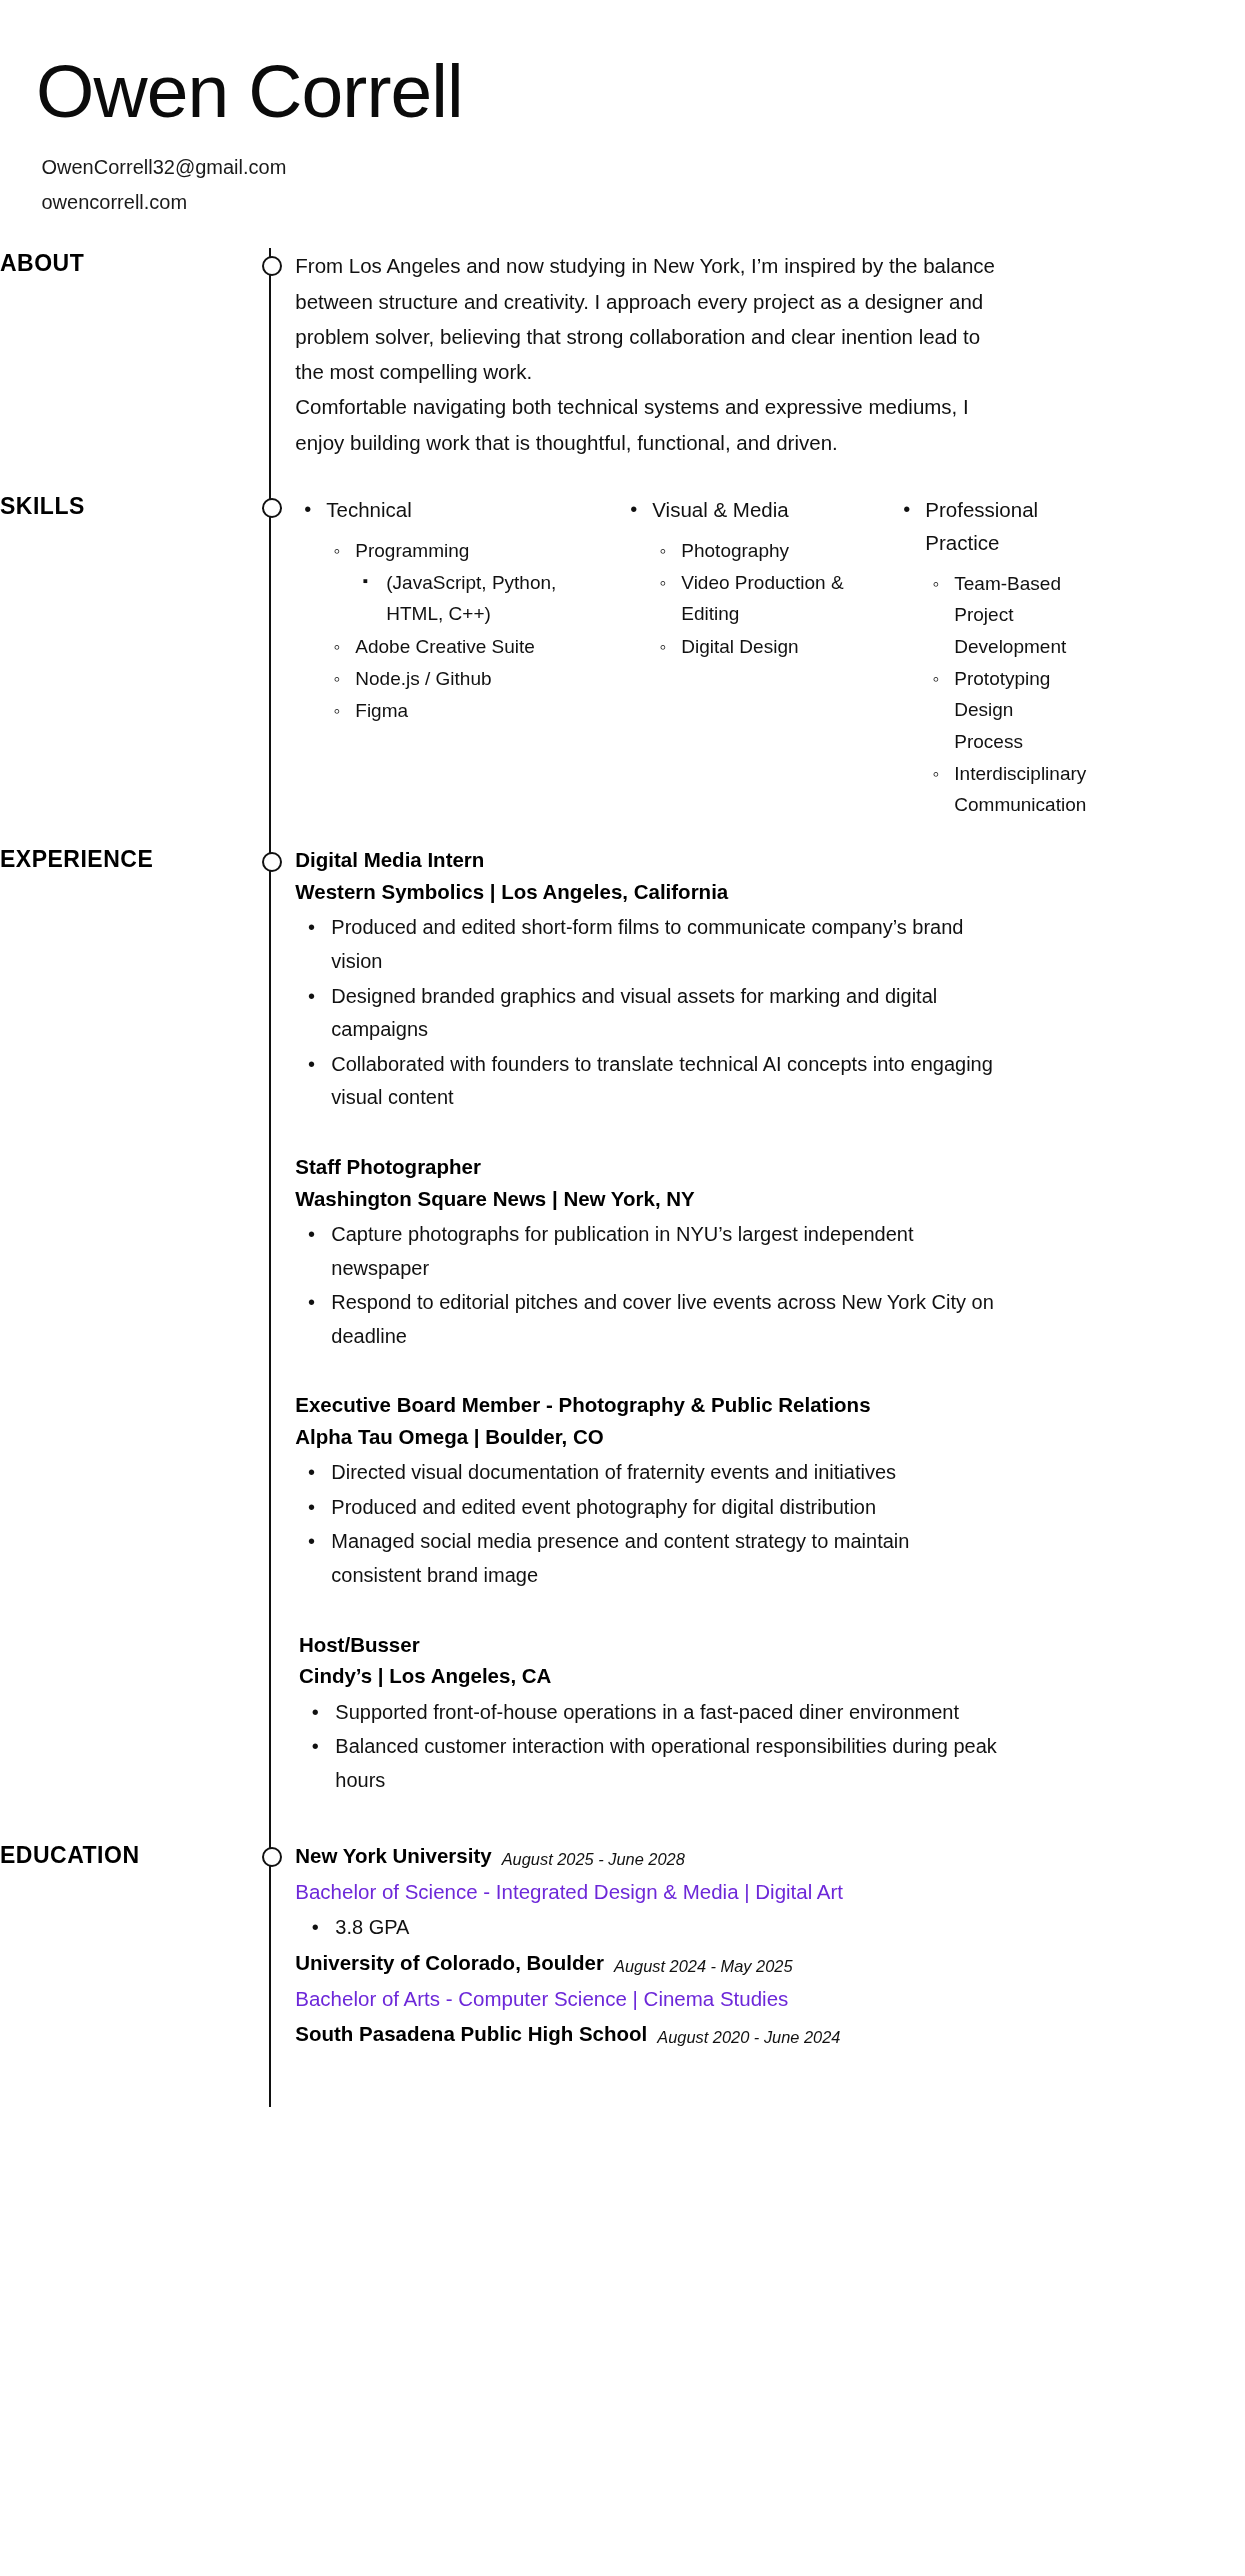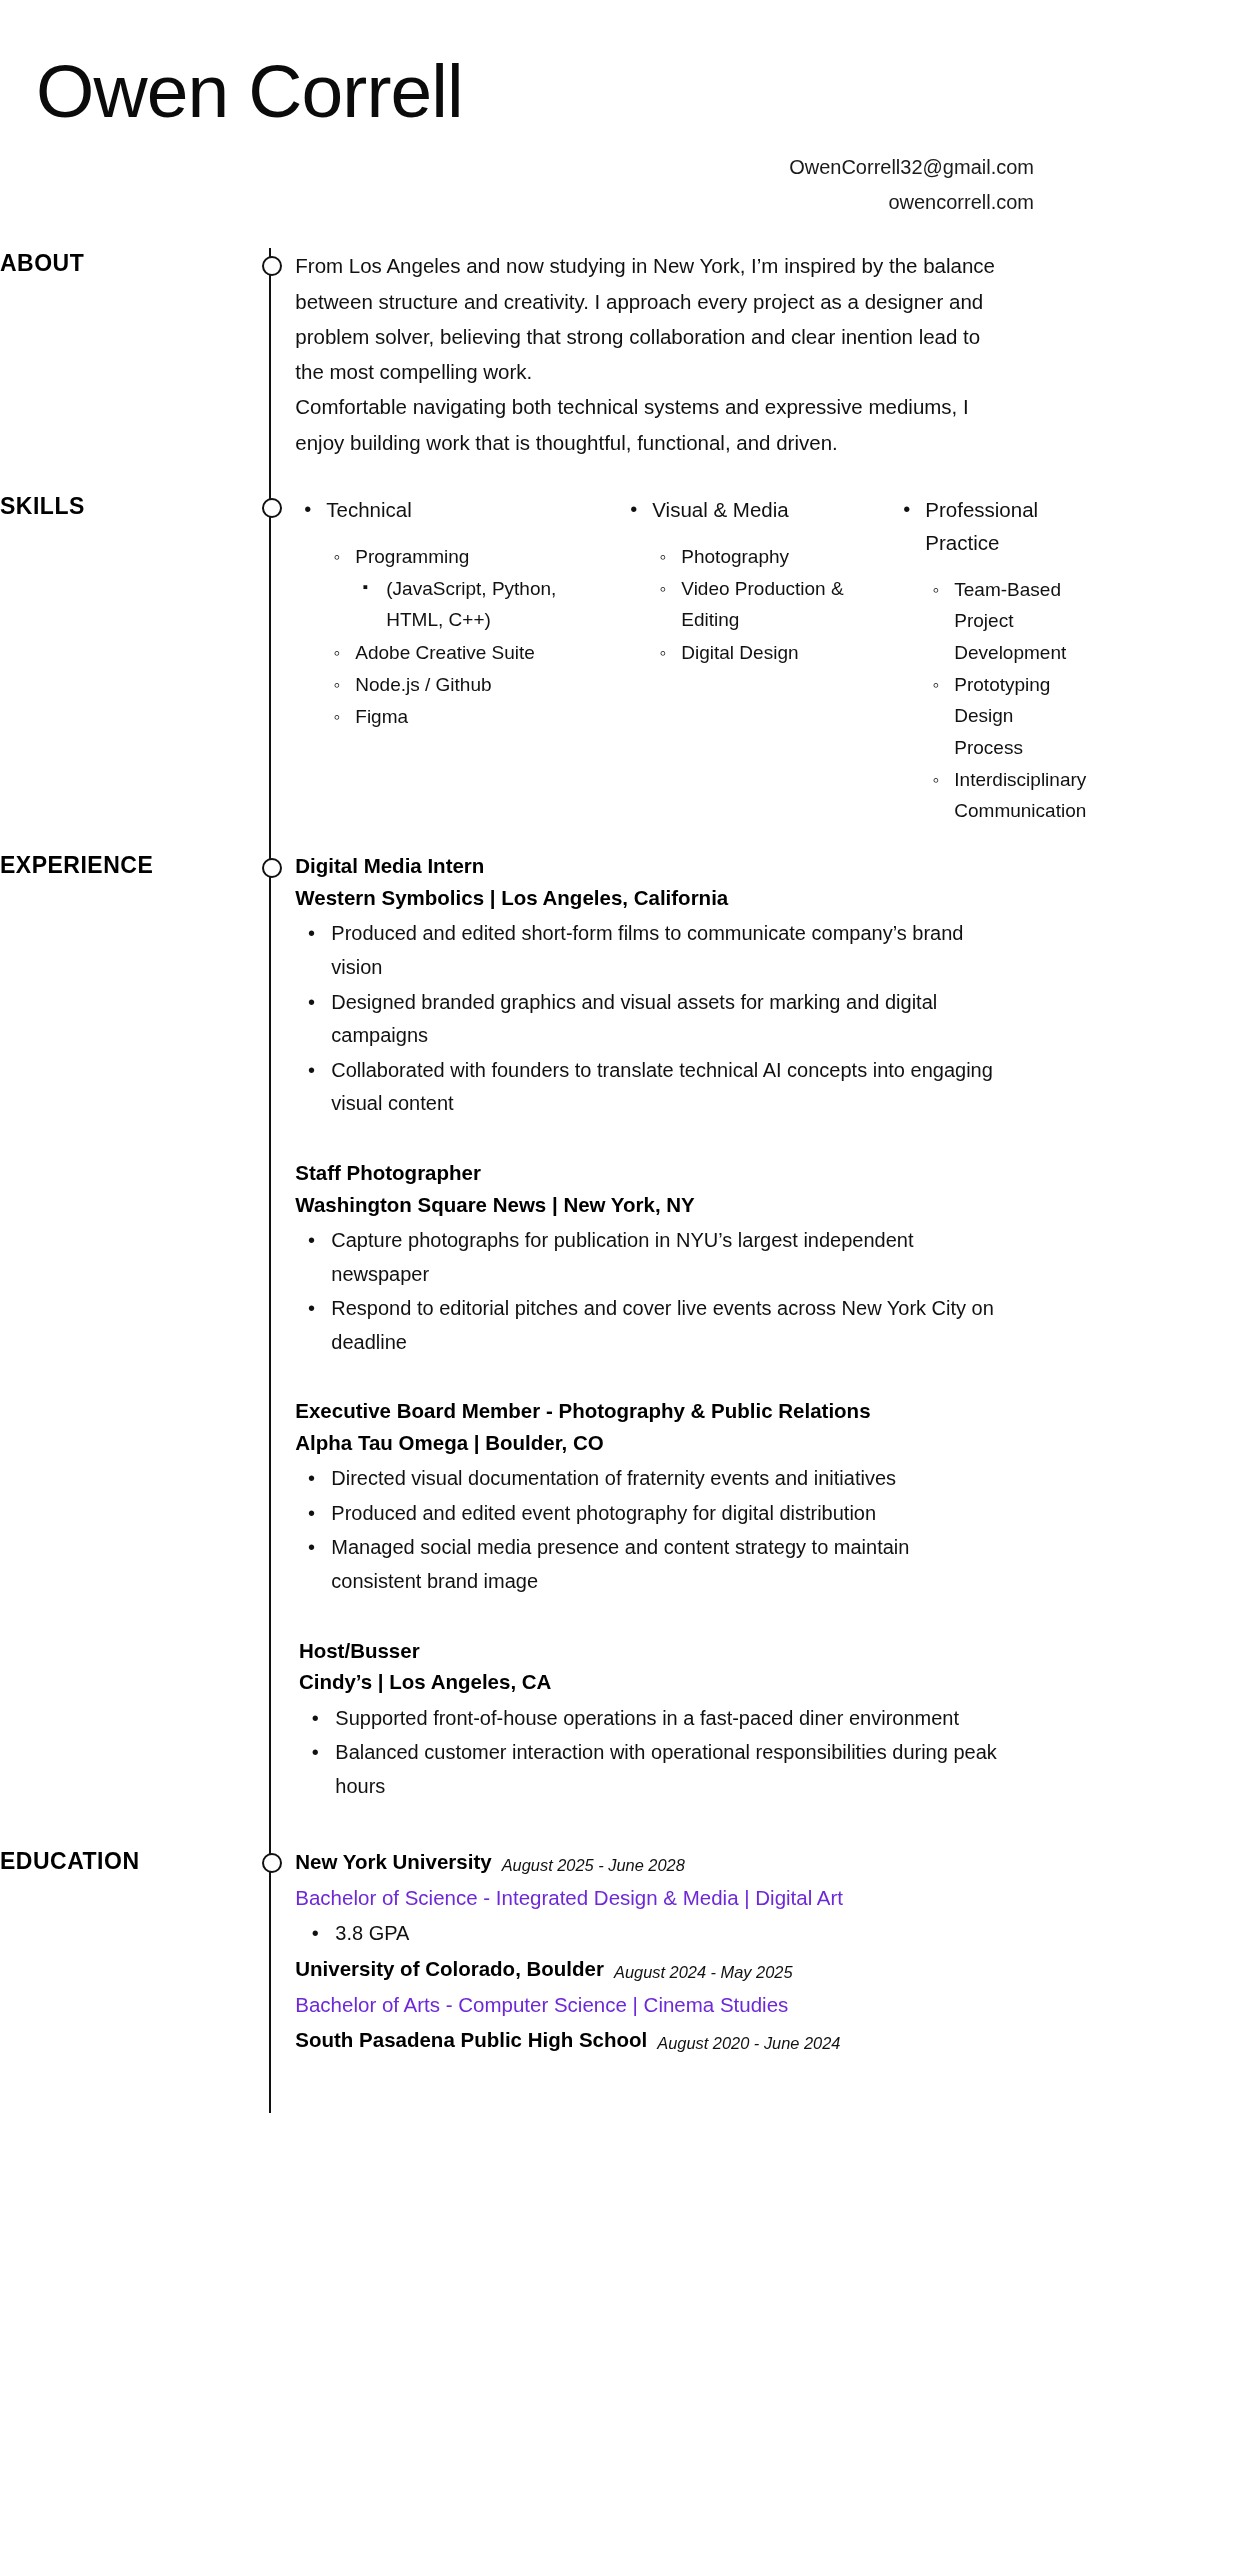--- a/index.html
+++ b/index.html
@@ -29,21 +29,20 @@
     font-size: 75px;
     font-weight: 300;
     letter-spacing: -0.9px;
     line-height: 1.05;
     color: #0b0b0b;
     white-space: nowrap;
   }
   .contact-block {
     margin-top: 24px;
     padding-left: 5.5px;
-    text-align: right;
   }
   .contact-line {
     font-size: 20px;
     line-height: 1.28;
     color: #1a1a1a;
     margin-bottom: 9px;
   }
 
   
   .timeline {
@@ -134,21 +133,21 @@
     line-height: 1.62;
     margin-bottom: 1.8px;
   }
   ul.lvl1 > li > .txt::before {
     content: "\2022";
     position: absolute;
     left: 9px;
     font-size: 20px;
     line-height: 1.62;
   }
-  ul.lvl2 { margin-top: 15px; }
+  ul.lvl2 { margin-top: 9px; }
   ul.lvl2 > li {
     position: relative;
     padding-left: 29px;
     font-size: 19px;
     line-height: 1.65;
     margin-bottom: 0.9px;
   }
   ul.lvl2 > li > .txt::before {
     content: "\25E6";
     position: absolute;

